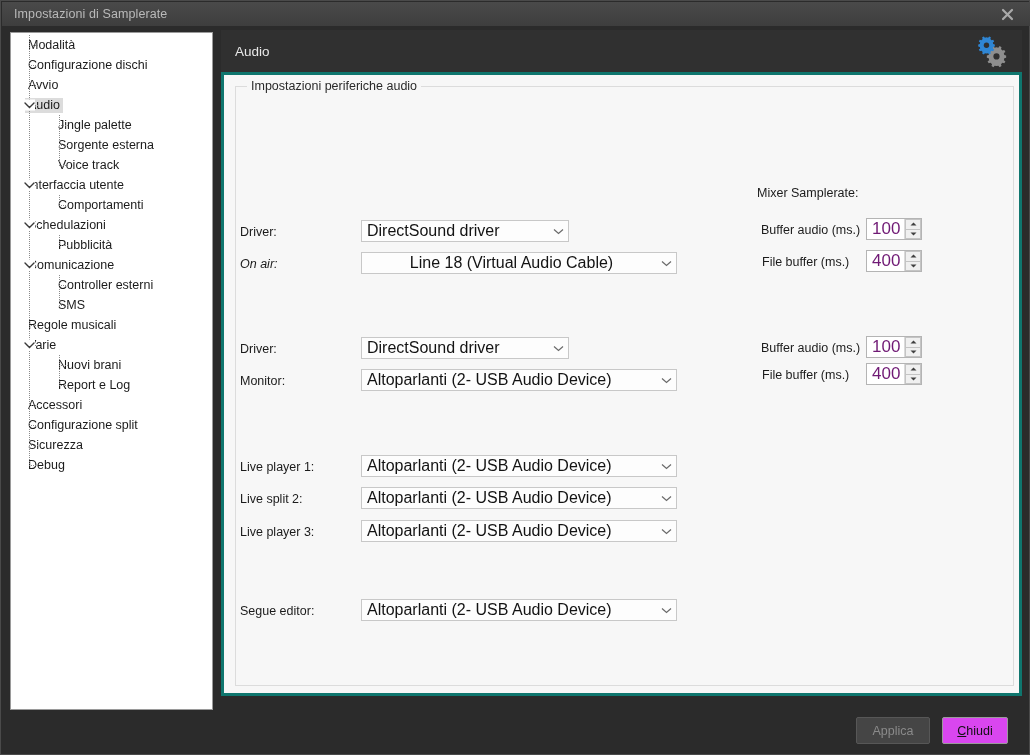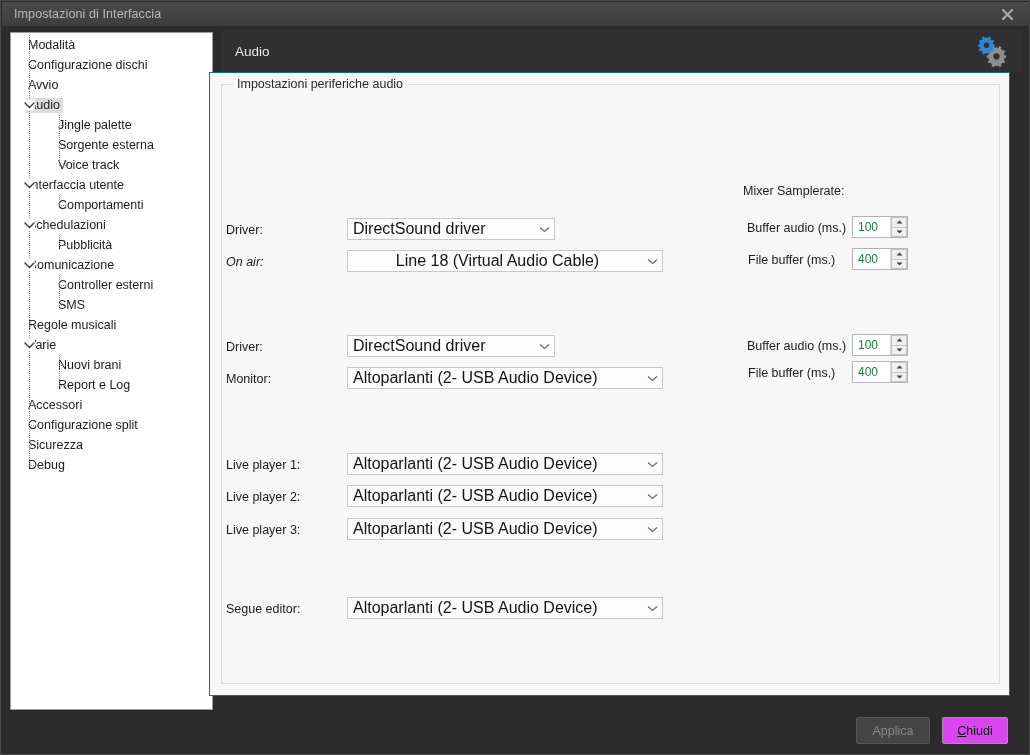--- a/index.html
+++ b/index.html
@@ -114,24 +114,24 @@
     font-size: 13.5px;
     color: #e8e8e8;
   }
   #gear-icon {
     position: absolute; right: 9px; top: 4px;
     width: 40px; height: 36px;
   }
 
   
   #content {
-    position: absolute; left: 208px; top: 71px;
+    position: absolute; left: 220px; top: 71px;
     width: 801px; height: 624px;
     background: #f7f7f7;
-    border: 1px solid #0f766e;
+    border: 3px solid #0f766e;
   }
   #groupbox {
     position: absolute;
     left: 11px; top: 11px;
     width: 779px; height: 600px;
     border: 1px solid #dcdcdc;
     border-radius: 0;
   }
   #groupbox-title {
     position: absolute;
@@ -177,22 +177,22 @@
     position: absolute;
     width: 56px; height: 22px;
     border: 1px solid #b4b4b4;
     background: #ffffff;
     display: flex;
   }
   .spin-wrap .sval {
     flex: 1;
     display: flex; align-items: center;
     padding-left: 5px;
-    font-size: 12px;
-    color: #15803d;
+    font-size: 17px;
+    color: #701a75;
   }
   .spin-btns {
     width: 17px;
     display: flex; flex-direction: column;
     border-left: 1px solid #dadada;
   }
   .spin-btn {
     flex: 1;
     background: #f0f0f0;
     border: 1px solid #c4c4c4;
@@ -226,21 +226,21 @@
     cursor: pointer;
   }
   #close-footer-btn .u { text-decoration: underline; }
 </style>
 </head>
 <body>
 
 <div id="app">
 
   <div id="titlebar">
-    <span id="titlebar-text">Impostazioni di Interfaccia</span>
+    <span id="titlebar-text">Impostazioni di Samplerate</span>
     <div id="close-btn">
       <svg width="13" height="13" viewBox="0 0 13 13">
         <path d="M2 2 L11 11 M11 2 L2 11" stroke="#a9a9a9" stroke-width="2.2" stroke-linecap="round" fill="none"></path>
       </svg>
     </div>
   </div>
 
   <div id="sidebar">
     <div class="tree" id="tree-root">
         <div class="tree-row lvl0">
@@ -531,21 +531,21 @@
     <span class="field-label" style="left:16px; top:385px;">Live player 1:</span>
     <div class="combo" style="left:137px; top:380px; width:316px;">
       <span class="cval">Altoparlanti (2- USB Audio Device)</span>
       <span class="chev">
         <svg width="11" height="7" viewBox="0 0 11 7">
             <path d="M1 1.5 L5.5 5.5 L10 1.5" stroke="#6a6a6a" stroke-width="1.2" fill="none"></path>
           </svg>
       </span>
     </div>
 
-    <span class="field-label" style="left:16px; top:417px;">Live player 2:</span>
+    <span class="field-label" style="left:16px; top:417px;">Live split 2:</span>
     <div class="combo" style="left:137px; top:412px; width:316px;">
       <span class="cval">Altoparlanti (2- USB Audio Device)</span>
       <span class="chev">
         <svg width="11" height="7" viewBox="0 0 11 7">
             <path d="M1 1.5 L5.5 5.5 L10 1.5" stroke="#6a6a6a" stroke-width="1.2" fill="none"></path>
           </svg>
       </span>
     </div>
 
     <span class="field-label" style="left:16px; top:450px;">Live player 3:</span>

